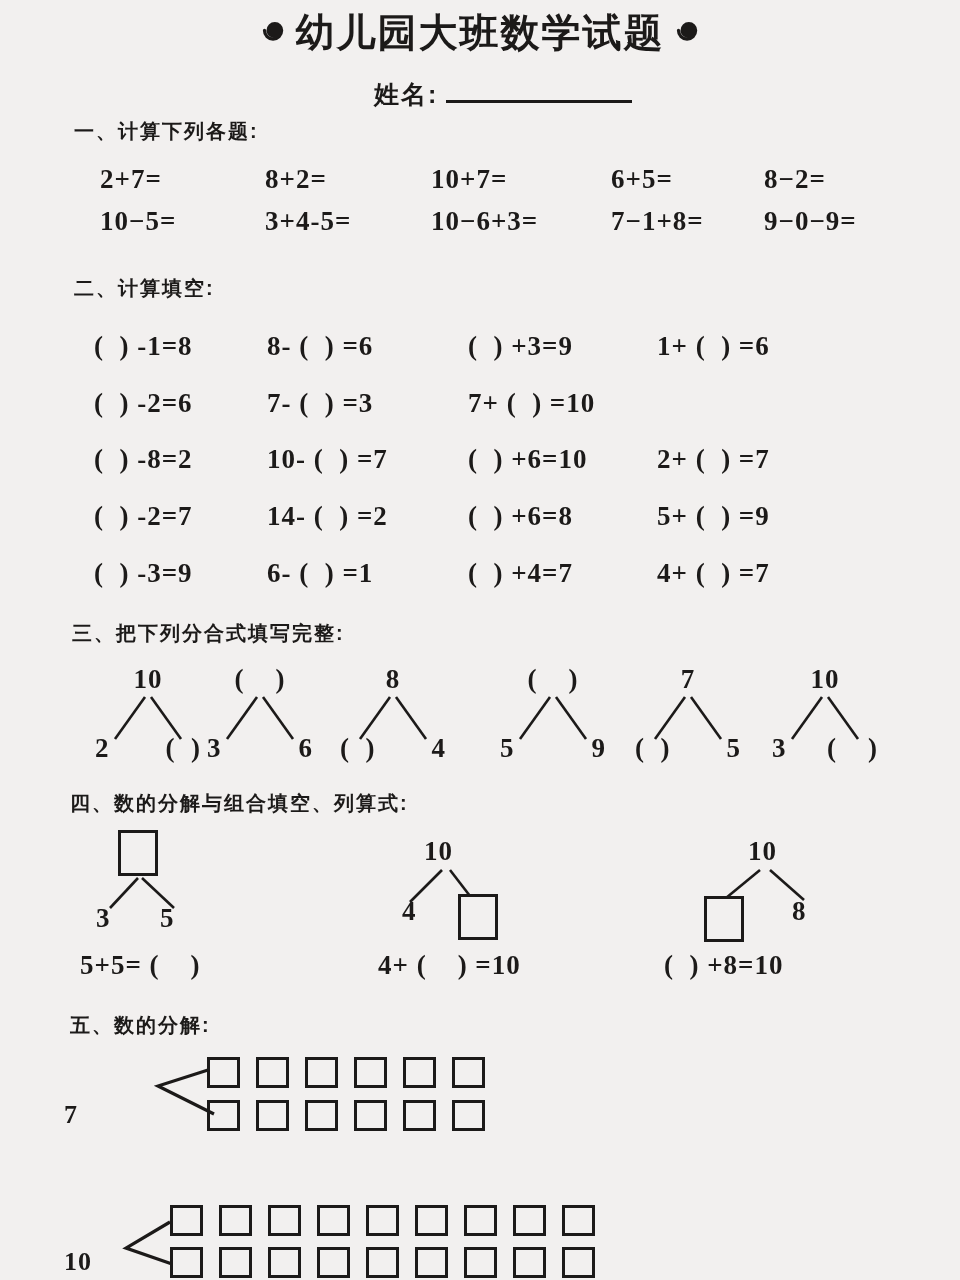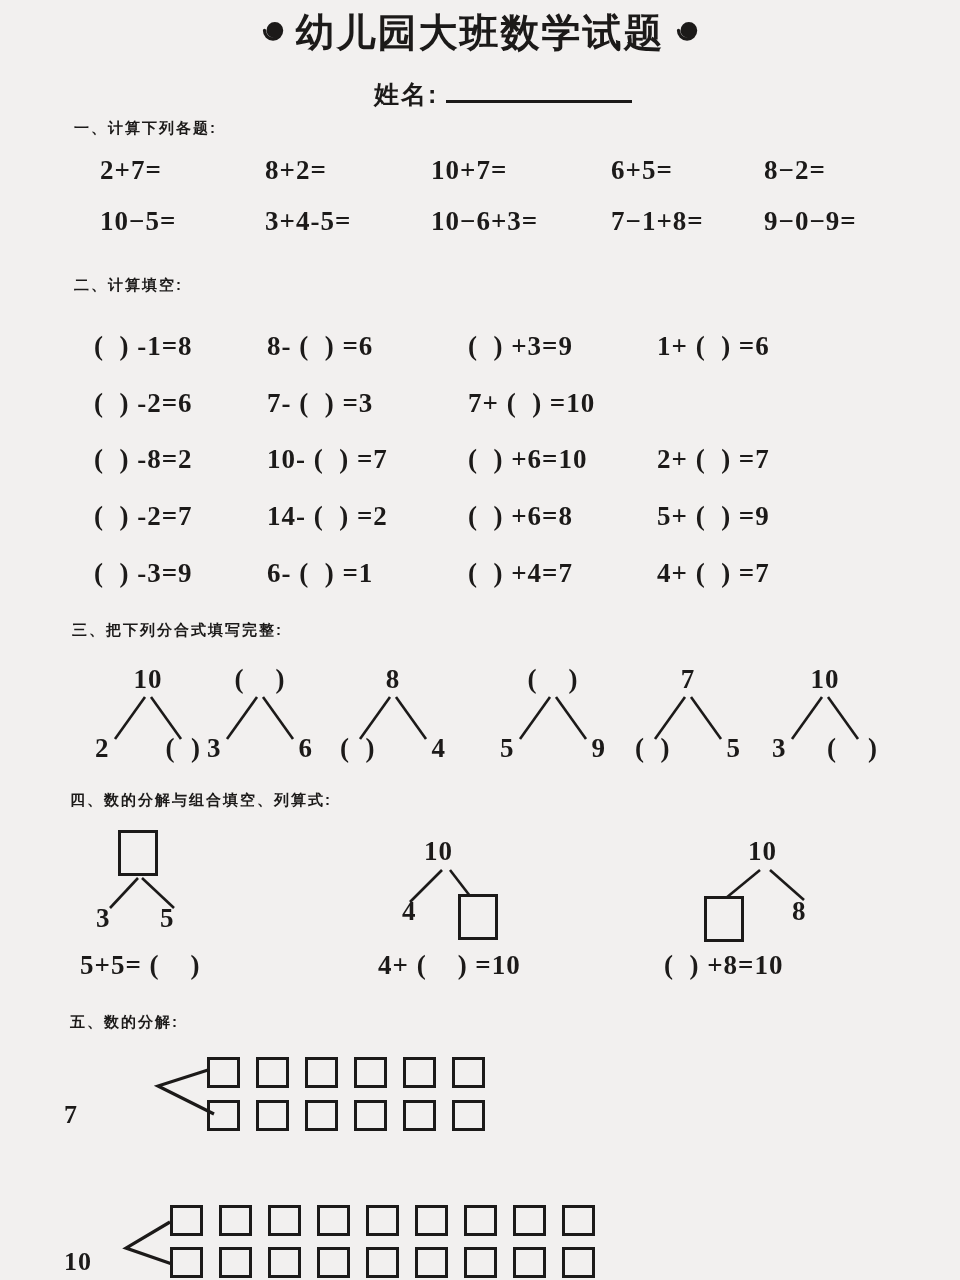--- a/index.html
+++ b/index.html
@@ -3,21 +3,21 @@
 <meta charset="utf-8">
 <style>
   html,body{margin:0;padding:0;}
   body{
     width:960px;height:1280px;overflow:hidden;position:relative;
     background:#f2f0ef;color:#1c1a19;
     font-family:"Liberation Serif","DejaVu Serif",serif;
   }
   .abs{position:absolute;}
   .eq{font-weight:700;font-size:27px;white-space:pre;letter-spacing:1px;line-height:1;}
-  .hdr{font-weight:700;font-size:15px;letter-spacing:2px;line-height:1.1;
+  .hdr{font-weight:700;font-size:20px;letter-spacing:2px;line-height:1.1;
        font-family:"Liberation Sans","DejaVu Sans",sans-serif;}
   .title-row{top:6px;left:0;width:960px;text-align:center;}
   .title-text{font-size:39px;font-weight:700;letter-spacing:2px;vertical-align:middle;
               font-family:Liberation Mono, monospace;}
   .spiral{vertical-align:middle;margin:0 5px 6px 5px;}
   .name-line{display:inline-block;width:186px;height:20px;border-bottom:3px solid #1c1a19;margin-left:8px;}
   .grid{position:absolute;display:grid;}
   .s1row{left:100px;width:820px;grid-template-columns:165px 166px 180px 153px auto;}
   .s2row{left:94px;width:830px;grid-template-columns:173px 201px 189px auto;}
   .tree{position:absolute;width:110px;height:96px;top:666px;}
@@ -42,21 +42,21 @@
   <svg class="spiral" width="27" height="27" viewBox="0 0 24 24">
     <path d="M12 12 a1.2 1.2 0 0 1 2.4 0 a2.4 2.4 0 0 1 -4.8 0 a3.6 3.6 0 0 1 7.2 0 a4.8 4.8 0 0 1 -9.6 0 a6 6 0 0 1 12 0 a7.6 7.6 0 0 1 -15.2 0" stroke="#b4272b" stroke-width="2.9" stroke-linecap="round"></path>
   </svg>
 </div>
 
 <div class="abs" style="top:80px;left:374px;">
   <span class="hdr" style="font-size:25px;">姓名:</span><span class="name-line"></span>
 </div>
 
 <div class="abs hdr" style="top:120px;left:74px;">一、计算下列各题:</div>
-<div class="grid s1row" style="top:157px;">
+<div class="grid s1row" style="top:166px;">
   <span class="eq">2+7=</span>
   <span class="eq">8+2=</span>
   <span class="eq">10+7=</span>
   <span class="eq">6+5=</span>
   <span class="eq">8−2=</span>
 </div>
 <div class="grid s1row" style="top:208px;">
   <span class="eq">10−5=</span>
   <span class="eq">3+4-5=</span>
   <span class="eq">10−6+3=</span>

